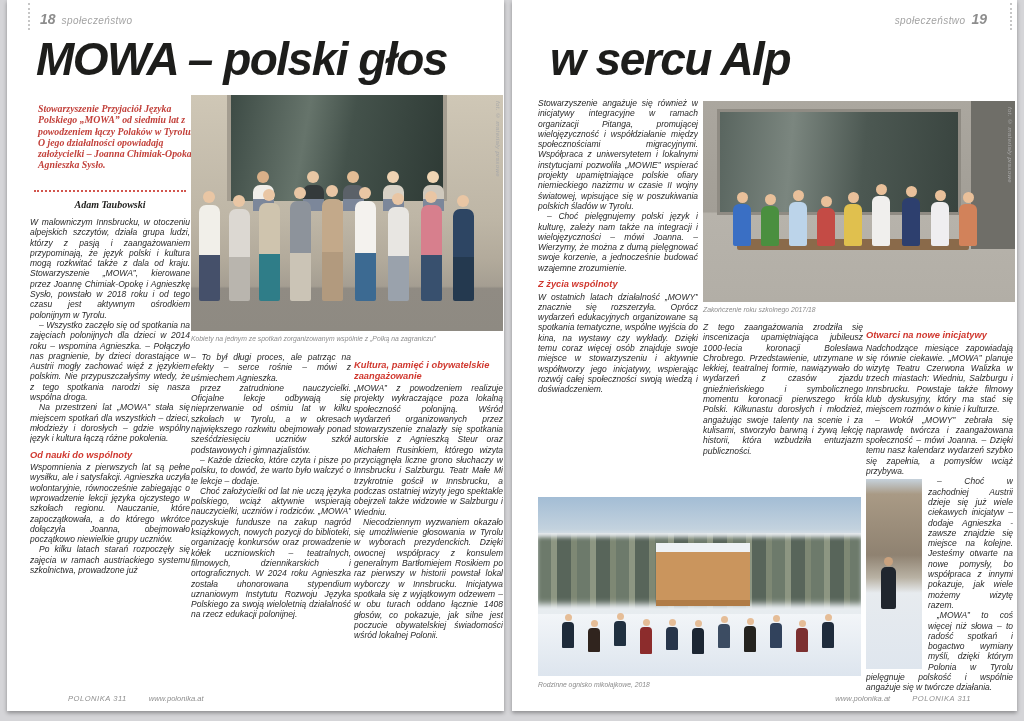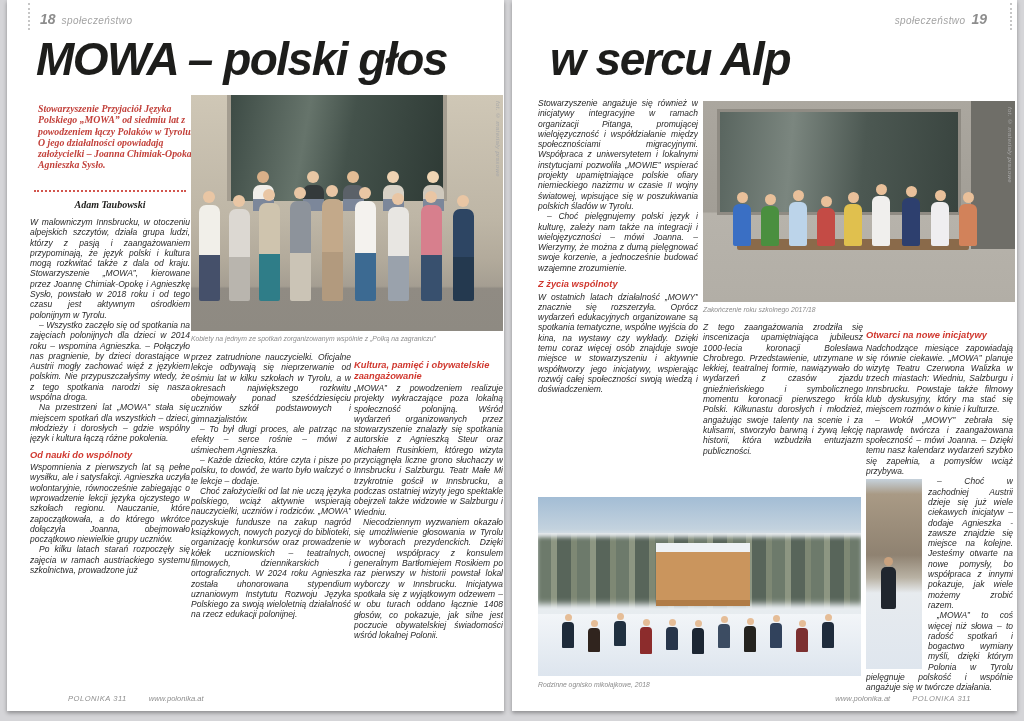--- a/index.html
+++ b/index.html
@@ -129,22 +129,22 @@
       <span class="figA" style="left:127px;--h:102px;--c:#c3a98a;--p:#b29а7e;--p:#b29a7e;"></span>
       <span class="figA" style="left:160px;--h:100px;--c:#f4f2ee;--p:#3c6a92;"></span>
       <span class="figA" style="left:193px;--h:94px;--c:#e8e6e2;--p:#9aa2ac;"></span>
       <span class="figA" style="left:226px;--h:96px;--c:#d77f8d;--p:#38506e;"></span>
       <span class="figA" style="left:258px;--h:92px;--c:#2d4563;--p:#24394f;"></span>
       <span class="vcred" style="right:2px;top:6px;">fot. © materiały prasowe</span>
     </figure>
     <figcaption class="cap" style="left:184px;top:335px;width:312px;">Kobiety na jednym ze spotkań zorganizowanym wspólnie z „Polką na zagraniczu”</figcaption>
 
     <div class="col" style="left:184px;top:352px;width:160px;height:340px;">
+        <p>– To był długi proces, ale patrząc na efekty – serce rośnie – mówi z uśmiechem Agnieszka.</p>
         <p>przez zatrudnione nauczycielki. Oficjalne lekcje odbywają się nieprzerwanie od ośmiu lat w kilku szkołach w Tyrolu, a w okresach największego rozkwitu obejmowały ponad sześćdziesięciu uczniów szkół podstawowych i gimnazjalistów.</p>
-        <p>– To był długi proces, ale patrząc na efekty – serce rośnie – mówi z uśmiechem Agnieszka.</p>
         <p>– Każde dziecko, które czyta i pisze po polsku, to dowód, że warto było walczyć o te lekcje – dodaje.</p>
         <p>Choć założycielki od lat nie uczą języka polskiego, wciąż aktywnie wspierają nauczycielki, uczniów i rodziców. „MOWA” pozyskuje fundusze na zakup nagród książkowych, nowych pozycji do biblioteki, organizację konkursów oraz prowadzenie kółek uczniowskich – teatralnych, filmowych, dziennikarskich i ortograficznych. W 2024 roku Agnieszka została uhonorowana stypendium uznaniowym Instytutu Rozwoju Języka Polskiego za swoją wieloletnią działalność na rzecz edukacji polonijnej.</p>
       </div>
     <div class="col" style="left:347px;top:352px;width:149px;height:340px;">
         <h3>Kultura, pamięć i obywatelskie zaangażowanie</h3>
         <p>„MOWA” z powodzeniem realizuje projekty wykraczające poza lokalną społeczność polonijną. Wśród wydarzeń organizowanych przez stowarzyszenie znalazły się spotkania autorskie z Agnieszką Steur oraz Michałem Rusinkiem, którego wizyta przyciągnęła liczne grono słuchaczy w Innsbrucku i Salzburgu. Teatr Małe Mi trzykrotnie gościł w Innsbrucku, a podczas ostatniej wizyty jego spektakle obejrzeli także widzowie w Salzburgu i Wiedniu.</p>
         <p>Niecodziennym wyzwaniem okazało się umożliwienie głosowania w Tyrolu w wyborach prezydenckich. Dzięki owocnej współpracy z konsulem generalnym Bartłomiejem Rosikiem po raz pierwszy w historii powstał lokal wyborczy w Innsbrucku. Inicjatywa spotkała się z wyjątkowym odzewem – w obu turach oddano łącznie 1408 głosów, co pokazuje, jak silne jest poczucie obywatelskiej świadomości wśród lokalnej Polonii.</p>
       </div>
 
     <footer class="pgfoot" style="left:23px;">
@@ -210,21 +210,21 @@
     <div class="col" style="left:354px;top:322px;width:147px;height:384px;">
       <div class="colpart">
           <h3>Otwarci na nowe inicjatywy</h3>
           <p>Nadchodzące miesiące zapowiadają się równie ciekawie. „MOWA” planuje wizytę Teatru Czerwona Walizka w trzech miastach: Wiedniu, Salzburgu i Innsbrucku. Powstaje także filmowy klub dyskusyjny, który ma stać się miejscem rozmów o kinie i kulturze.</p>
           <p>– Wokół „MOWY” zebrała się naprawdę twórcza i zaangażowana społeczność – mówi Joanna. – Dzięki temu nasz kalendarz wydarzeń szybko się zapełnia, a pomysłów wciąż przybywa.</p>
         </div>
       <div class="wrap">
         <figure class="photo photoD">
           <span class="figd"></span>
         </figure>
-      <p>– Choć w zachodniej Austrii dzieje się już wiele ciekawych inicjatyw – dodaje Agnieszka -zawsze znajdzie się miejsce na kolejne. Jesteśmy otwarte na nowe pomysły, bo współpraca z innymi pokazuje, jak wiele możemy zrobić razem.</p>
+      <p>– Choć w zachodniej Austrii dzieje się już wiele ciekawych inicjatyw – dodaje Agnieszka -zawsze znajdzie się miejsce na kolejne. Jesteśmy otwarte na nowe pomysły, bo współpraca z innymi pokazuje, jak wiele możemy wizytę razem.</p>
           <p>„MOWA” to coś więcej niż słowa – to radość spotkań i bogactwo wymiany myśli, dzięki którym Polonia w Tyrolu pielęgnuje polskość i wspólnie angażuje się w twórcze działania.</p>
         </div>
     </div>
 
     <footer class="pgfoot rt" style="right:46px;text-align:left;">
       <span class="url">www.polonika.at</span><span class="brand">POLONIKA 311</span>
     </footer>
   </section>
 </div>
 

